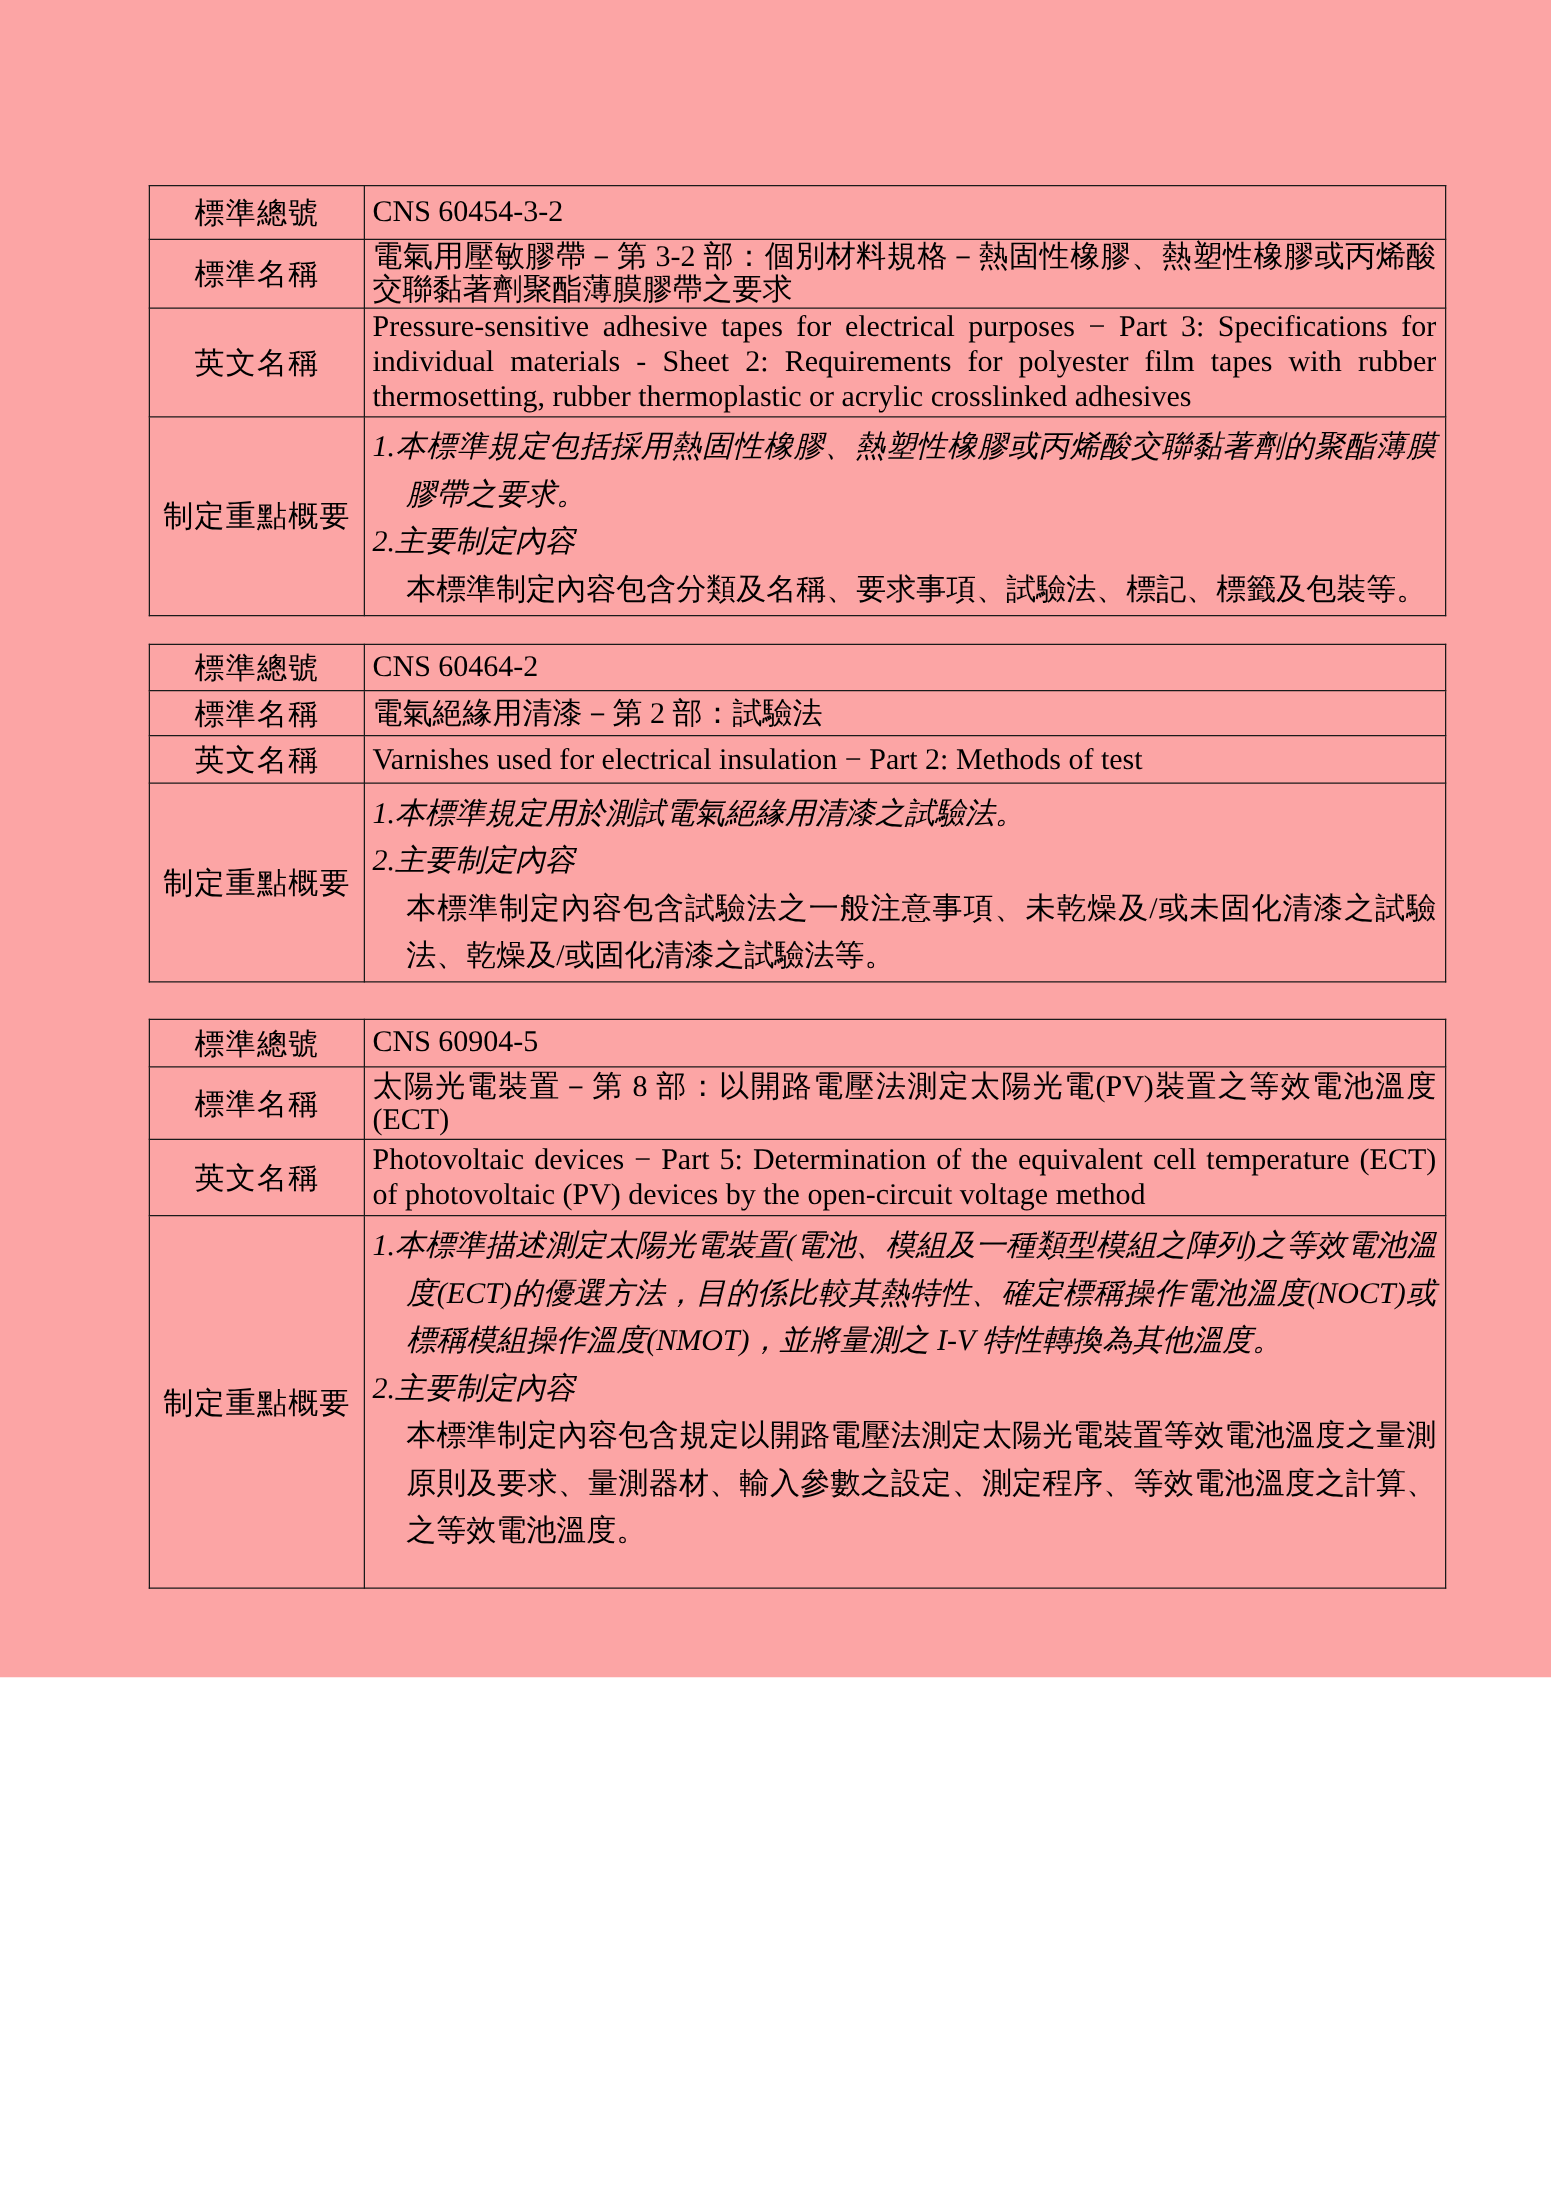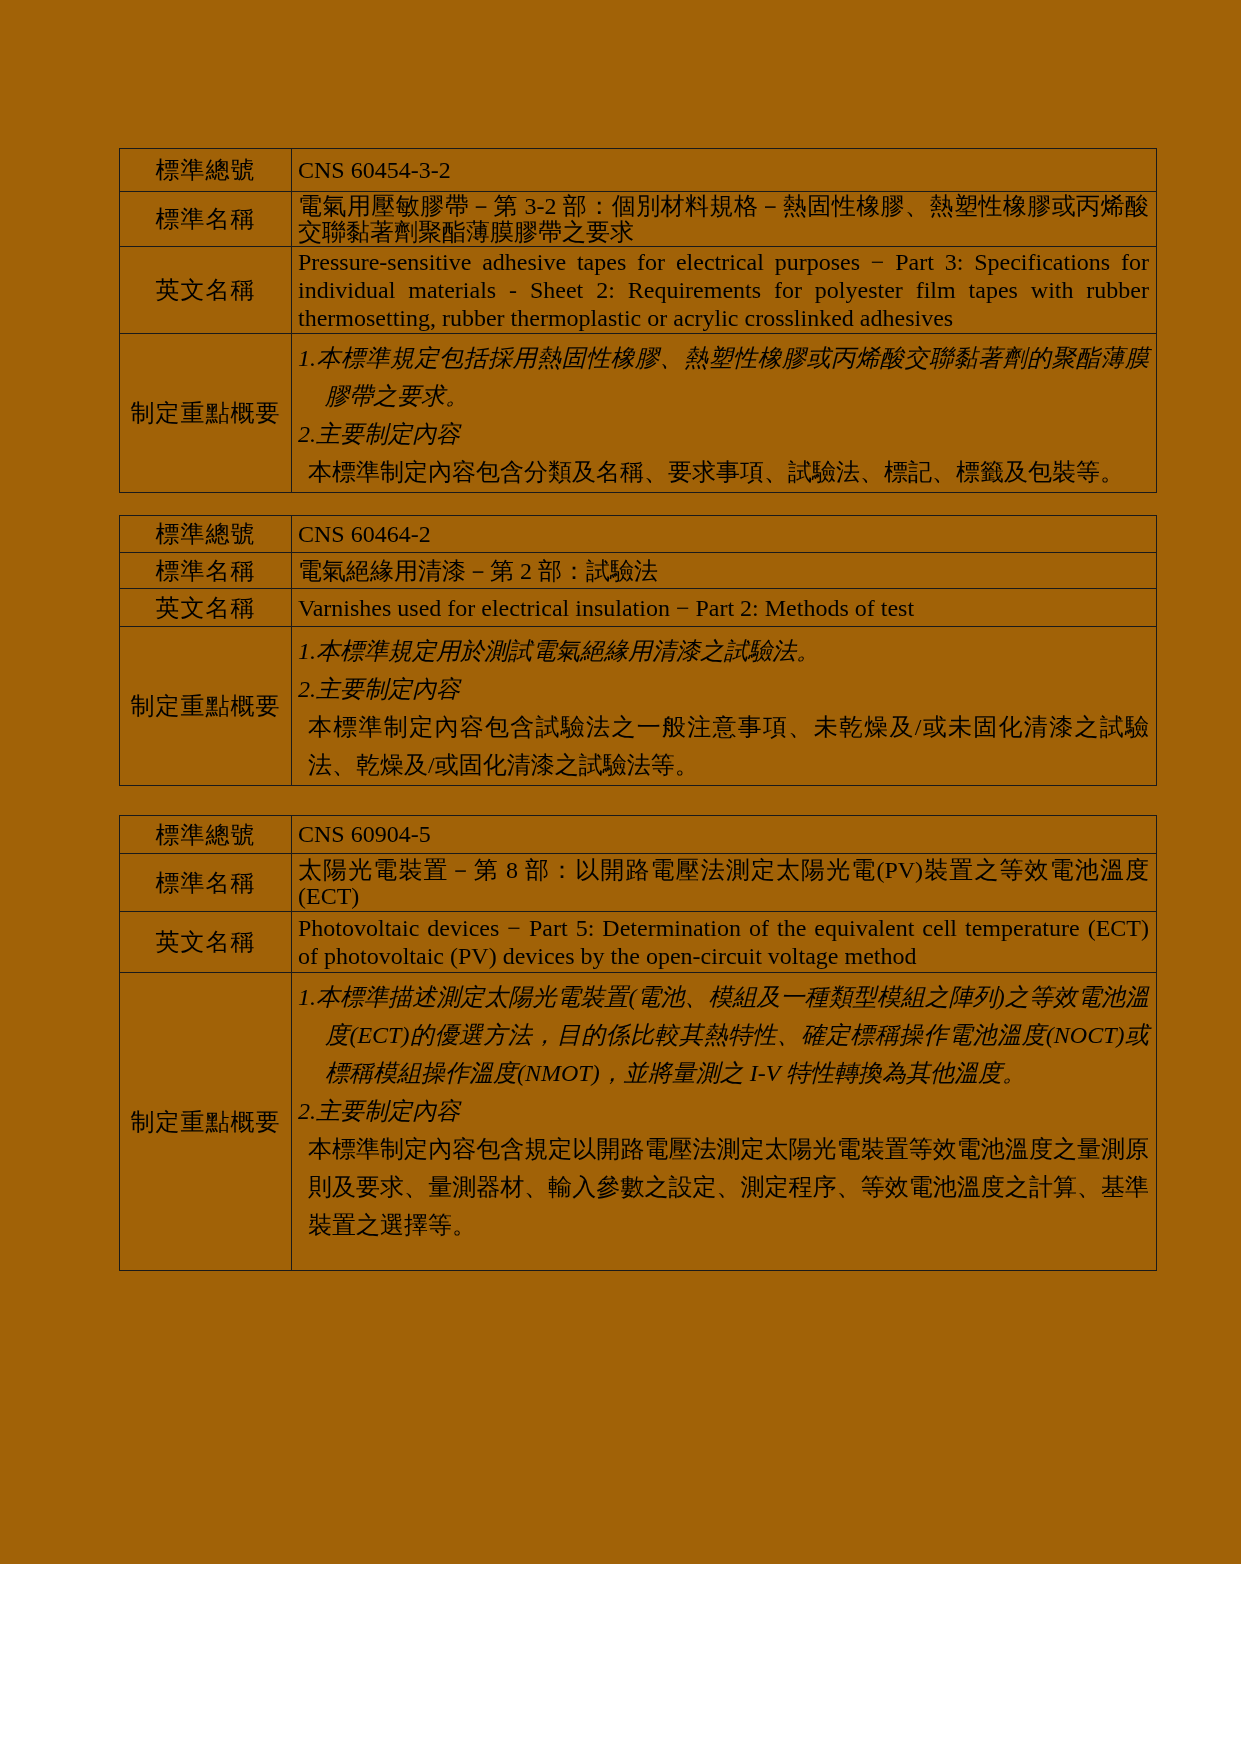--- a/index.html
+++ b/index.html
@@ -3,22 +3,22 @@
 <meta charset="utf-8">
 <style>
   html, body {
     margin: 0;
     padding: 0;
     background: #ffffff;
   }
   .page {
     position: relative;
     width: 1241px;
-    height: 1564px;
-    background: #a16207;
+    height: 1342px;
+    background: #fca5a5;
     color: #000000;
     font-family: "Liberation Serif", "DejaVu Serif", serif;
     overflow: hidden;
   }
   table.std {
     position: absolute;
     left: 119px;
     width: 1022px;
     border-collapse: collapse;
     table-layout: fixed;
@@ -59,21 +59,21 @@
     padding-top: 5px;
     line-height: 38px;
   }
   .sum-item {
     padding-left: 27px;
     text-indent: -27px;
     text-align: justify;
     font-style: italic;
   }
   .sum-detail {
-    margin-left: 10px;
+    margin-left: 27px;
     text-align: justify;
   }
   .page-number {
     position: absolute;
     top: 1601px;
     left: 0;
     width: 1241px;
     text-align: center;
     font-size: 22px;
     font-family: "Liberation Sans", "DejaVu Sans", sans-serif;
@@ -146,21 +146,21 @@
     </tr>
     <tr style="height:61px;">
       <td class="lbl">英文名稱</td>
       <td class="val en-name">Photovoltaic devices − Part 5: Determination of the equivalent cell temperature (ECT) of photovoltaic (PV) devices by the open-circuit voltage method</td>
     </tr>
     <tr style="height:298px;">
       <td class="lbl">制定重點概要</td>
       <td class="val summary">
         <div class="sum-item">1.本標準描述測定太陽光電裝置(電池、模組及一種類型模組之陣列)之等效電池溫度(ECT)的優選方法，目的係比較其熱特性、確定標稱操作電池溫度(NOCT)或標稱模組操作溫度(NMOT)，並將量測之 I-V 特性轉換為其他溫度。</div>
         <div class="sum-item">2.主要制定內容</div>
-        <div class="sum-detail">本標準制定內容包含規定以開路電壓法測定太陽光電裝置等效電池溫度之量測原則及要求、量測器材、輸入參數之設定、測定程序、等效電池溫度之計算、基準裝置之選擇等。</div>
+        <div class="sum-detail">本標準制定內容包含規定以開路電壓法測定太陽光電裝置等效電池溫度之量測原則及要求、量測器材、輸入參數之設定、測定程序、等效電池溫度之計算、之等效電池溫度。</div>
       </td>
     </tr>
   </tbody>
     </table>
 
   <div class="page-number">3</div>
 
 </div>
 
 </body></html>

